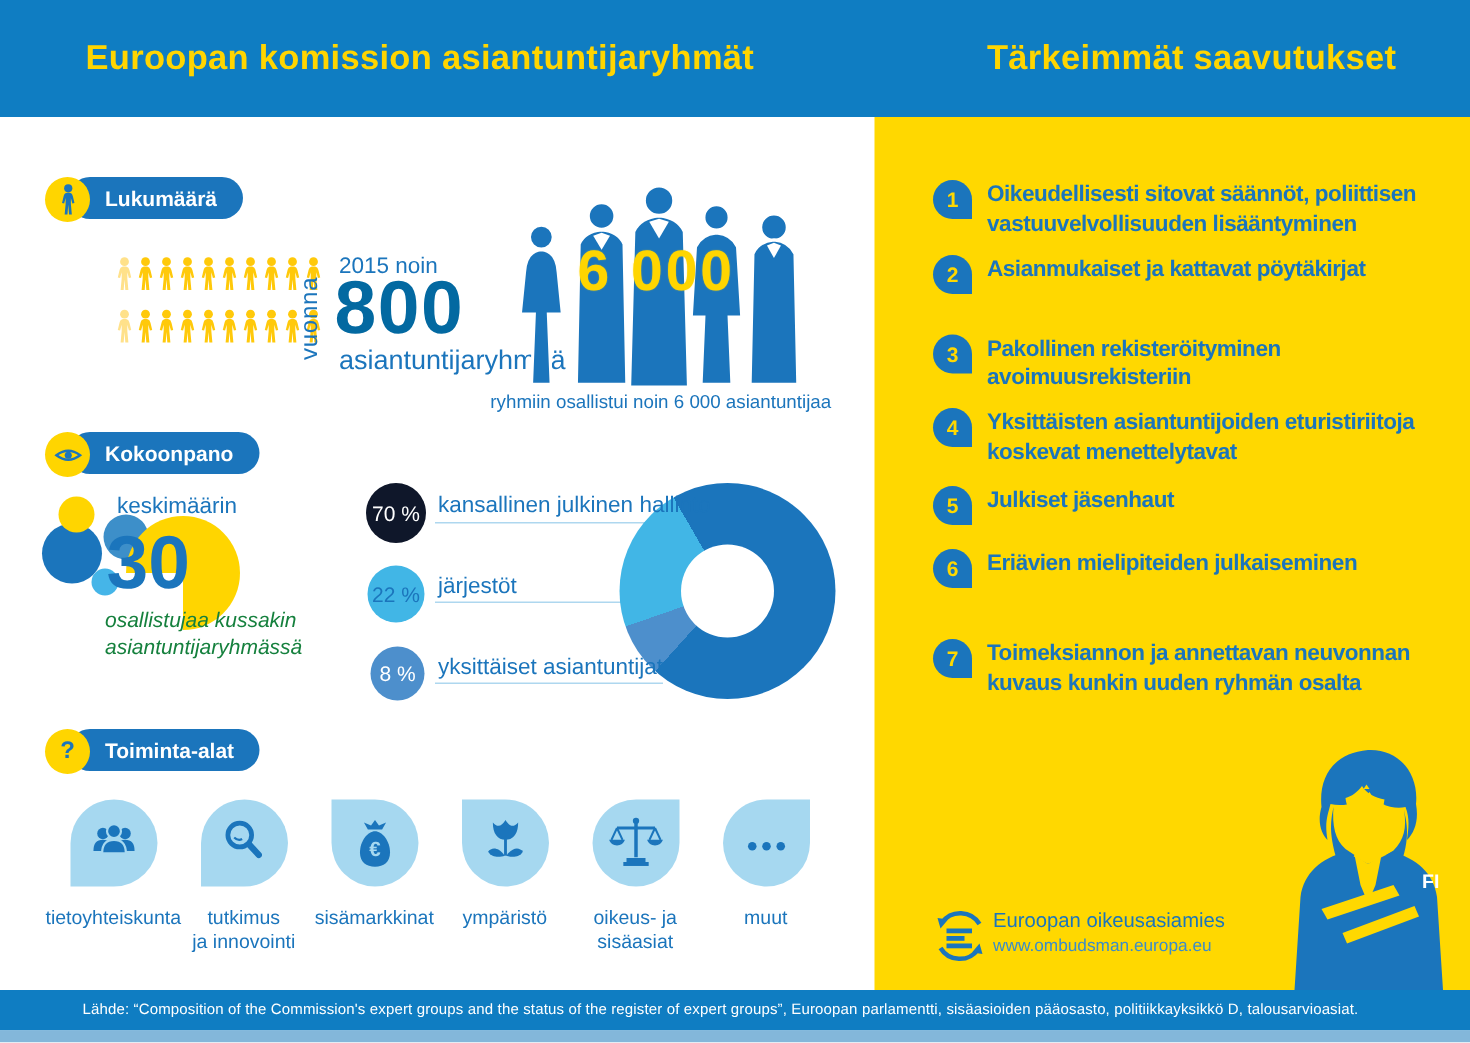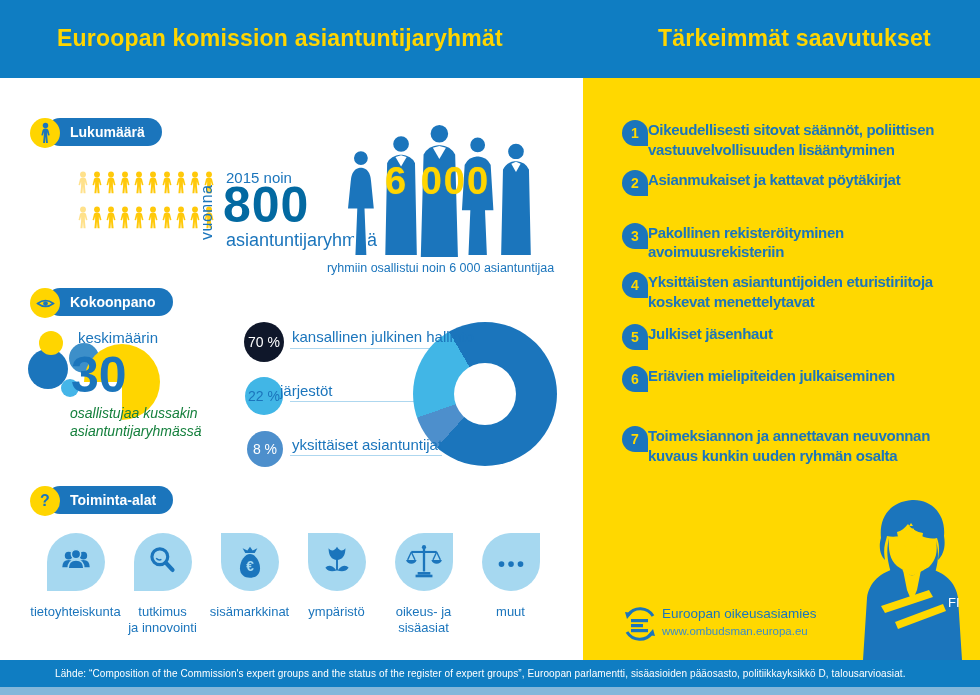--- a/index.html
+++ b/index.html
@@ -45,21 +45,21 @@
   .avg-label { position:absolute; left:78px; top:329px; color:#1b75bc; font-size:15px; }
   .avg-value { position:absolute; left:71px; top:346px; color:#1b75bc; font-size:50px; font-weight:600;text-align:center; }
   .avg-caption { position:absolute; left:70px; top:404px; color:#15803d; font-size:14px; line-height:1.3; white-space:pre-line;font-style:italic; }
 
   
   .legend-badge { position:absolute; border-radius:50%; display:flex; align-items:center; justify-content:center; font-size:14px; z-index:3; }
   .lb0 { left:244px; top:322px; width:40px; height:40px; background:#0f172a; color:#ffffff; }
   .lb1 { left:245px; top:377px; width:38px; height:38px; background:#41b6e6; color:#1b75bc; }
   .lb2 { left:247px; top:431px; width:36px; height:36px; background:#4d8fcc; color:#ffffff; }
   .legend-label { position:absolute; color:#1b75bc; font-size:15px; z-index:3; }
-  .ll0 { left:292px; top:328px; } .ll1 { left:280px; top:382px; } .ll2 { left:292px; top:436px; }
+  .ll0 { left:292px; top:328px; } .ll1 { left:292px; top:382px; } .ll2 { left:292px; top:436px; }
   .legend-line { position:absolute; height:1px; background:#aed7ef; z-index:1; }
   .lline0 { left:290px; top:348px; width:162px; }
   .lline1 { left:290px; top:401px; width:130px; }
   .lline2 { left:290px; top:455px; width:152px; }
   .donut { position:absolute; left:413px; top:322px; width:144px; height:144px; border-radius:50%; z-index:2; }
   .donut-hole { position:absolute; left:454px; top:363px; width:62px; height:62px; border-radius:50%; background:#fff; z-index:2; }
 
   
   .areas { position:absolute; left:32px; top:533px; display:flex; }
   .area-cell { width:87px; display:flex; flex-direction:column; align-items:center; }
@@ -71,28 +71,28 @@
 
   
   .achievements { position:absolute; left:622px; top:120px; width:345px; display:flex; flex-direction:column; }
   .ach-item { display:flex; align-items:flex-start; }
   .ach-item + .ach-item { margin-top:10px; }
   .ach-item:nth-child(3) { margin-top:27px; }
   .ach-item:nth-child(5) { margin-top:12px; }
   .ach-item:nth-child(6) { margin-top:16px; }
   .ach-item:nth-child(7) { margin-top:34px; }
   .ach-badge { flex:0 0 26px; width:26px; height:26px; background:#1b75bc; color:#ffd800; border-radius:50% 50% 0 50%; display:flex; align-items:center; justify-content:center; font-size:14px; font-weight:bold; margin-top:0px; }
-  .ach-text { color:#1b75bc; font-size:15px; font-weight:bold; line-height:1.32; letter-spacing:-0.3px; white-space:pre-line; }
+  .ach-text { margin-left:10px; color:#1b75bc; font-size:15px; font-weight:bold; line-height:1.32; letter-spacing:-0.3px; white-space:pre-line; }
 
   
   .woman { position:absolute; left:845px; top:498px; z-index:1; }
   .omb-logo { position:absolute; left:622px; top:606px; width:36px; height:36px; z-index:2; }
   .omb-name { position:absolute; left:662px; top:606px; color:#1b75bc; font-size:13.5px; font-weight:normal; z-index:2; }
   .omb-url { position:absolute; left:662px; top:625px; color:#3c8cc8; font-size:11.5px; z-index:2; }
-  .lang-tag { position:absolute; left:948px; top:595px; color:#ffffff; font-size:13px; font-weight:normal; z-index:2; }
+  .lang-tag { position:absolute; left:948px; top:580px; color:#ffffff; font-size:13px; font-weight:bold; z-index:2; }
 
   
   .footer { position:absolute; left:0; top:660px; width:980px; height:27px; background:#0f7dc2; display:flex; align-items:center; z-index:3; }
   .footer-text { margin-left:55px; color:#ffffff; font-size:10px; letter-spacing:0.1px; }
   .footer-strip { position:absolute; left:0; top:687px; width:980px; height:8px; background:#83b7da; z-index:3; }
 </style>
 </head>
 <body>
 
 <div class="canvas">

